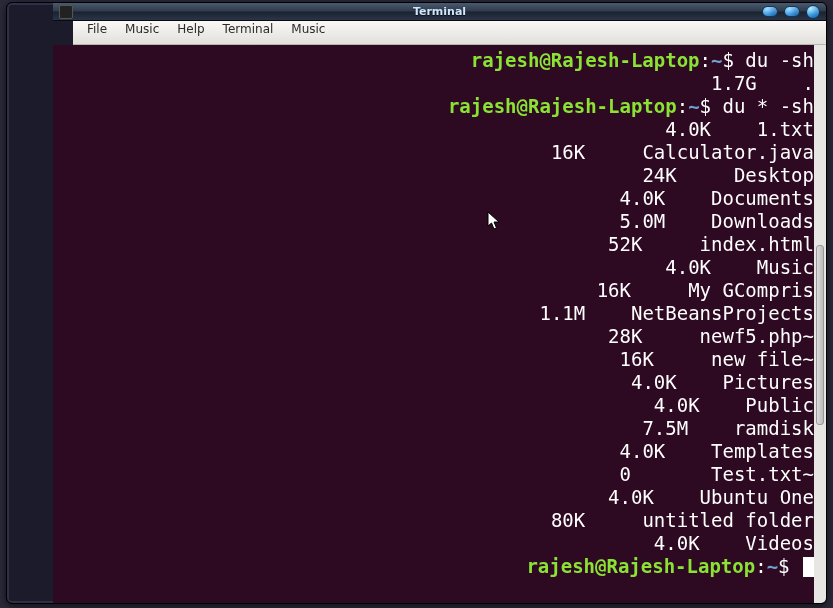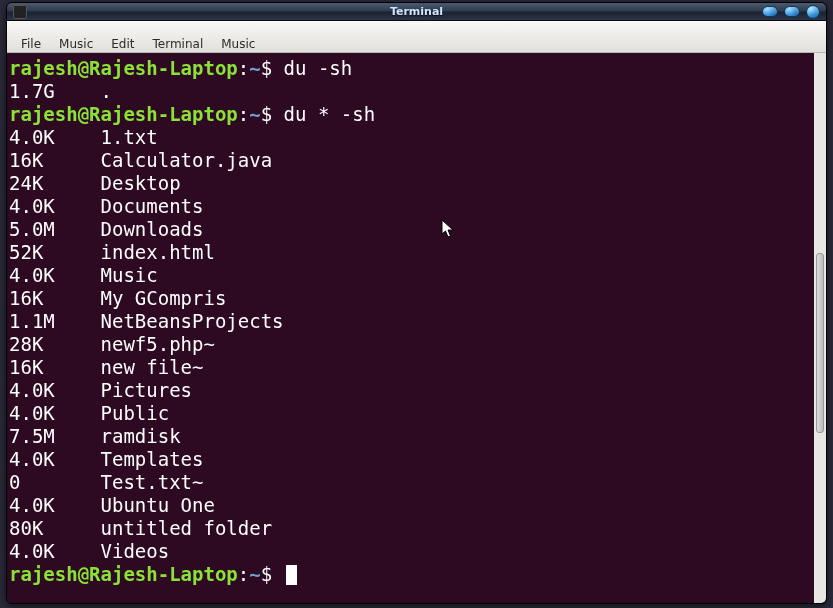--- a/index.html
+++ b/index.html
@@ -17,20 +17,21 @@
     top: 2px;
     width: 821px;
     height: 602px;
     background: #1b1b2b;
     border: 1px solid #000;
     border-radius: 6px;
     box-shadow: 0 0 0 2px rgba(80,90,120,0.35) inset, 0 2px 8px rgba(0,0,0,0.6);
     display: flex;
     flex-direction: column;
     overflow: hidden;
+    padding-left: 46px;
   }
   .titlebar {
     height: 18px;
     background: linear-gradient(to bottom, #4a5a6e 0%, #2f3a4c 48%, #1a2230 52%, #2b3548 100%);
     display: flex;
     align-items: center;
     position: relative;
     padding: 0 6px;
     border-bottom: 1px solid #0a0a12;
   }
@@ -58,39 +59,41 @@
     background: radial-gradient(circle at 30% 25%, #7fd4ff, #2a7fcf 60%, #0d4a80);
     border: 1px solid #0b3a60;
     box-shadow: inset 0 3px 4px rgba(255,255,255,0.35);
     cursor: pointer;
   }
   .winbtn.round {
     width: 14px; height: 14px; border-radius: 50%;
     background: radial-gradient(circle at 30% 25%, #9fe4ff, #2d8fd8 55%, #0d4a80);
   }
   .menubar {
-    height: 32px;
+    height: 24px;
     background: linear-gradient(to bottom, #f9f8f6, #e2e0dc);
     border-bottom: 1px solid #b8b6b1;
     display: flex;
-    align-items: flex-end;
+    align-items: flex-start;
     padding: 0 6px;
     gap: 2px;
+    margin-left: 20px;
   }
   .menu-item {
     font-size: 12px;
     color: #2b2b2b;
     padding: 1px 8px;
     cursor: pointer;
   }
   .terminal-area {
     flex: 1;
     background: #2d0922;
     position: relative;
     overflow: hidden;
+    text-align: right;
   }
   .terminal-scroll {
     position: absolute;
     left: 0; top: 0; right: 12px; bottom: 0;
     overflow: hidden;
   }
   .scrollbar-track {
     position: absolute;
     top: 0; right: 0; width: 12px; bottom: 0;
     background: #e8e6e2;
@@ -146,21 +149,21 @@
     <div class="titlebar-right">
       <span class="winbtn"></span>
       <span class="winbtn"></span>
       <span class="winbtn round"></span>
     </div>
   </div>
 
   <div class="menubar">
     <span class="menu-item">File</span>
     <span class="menu-item">Music</span>
-    <span class="menu-item">Edit</span>
+    <span class="menu-item">Help</span>
     <span class="menu-item">Terminal</span>
     <span class="menu-item">Music</span>
   </div>
 
   <div class="terminal-area">
     <div class="terminal-scroll">
       <div class="term-content" id="term-content"><span class="prompt-userhost">rajesh@Rajesh-Laptop</span><span class="prompt-colon">:</span><span class="prompt-path">~</span><span class="prompt-colon">$</span> du -sh
 1.7G    .
 <span class="prompt-userhost">rajesh@Rajesh-Laptop</span><span class="prompt-colon">:</span><span class="prompt-path">~</span><span class="prompt-colon">$</span> du * -sh
 4.0K    1.txt

